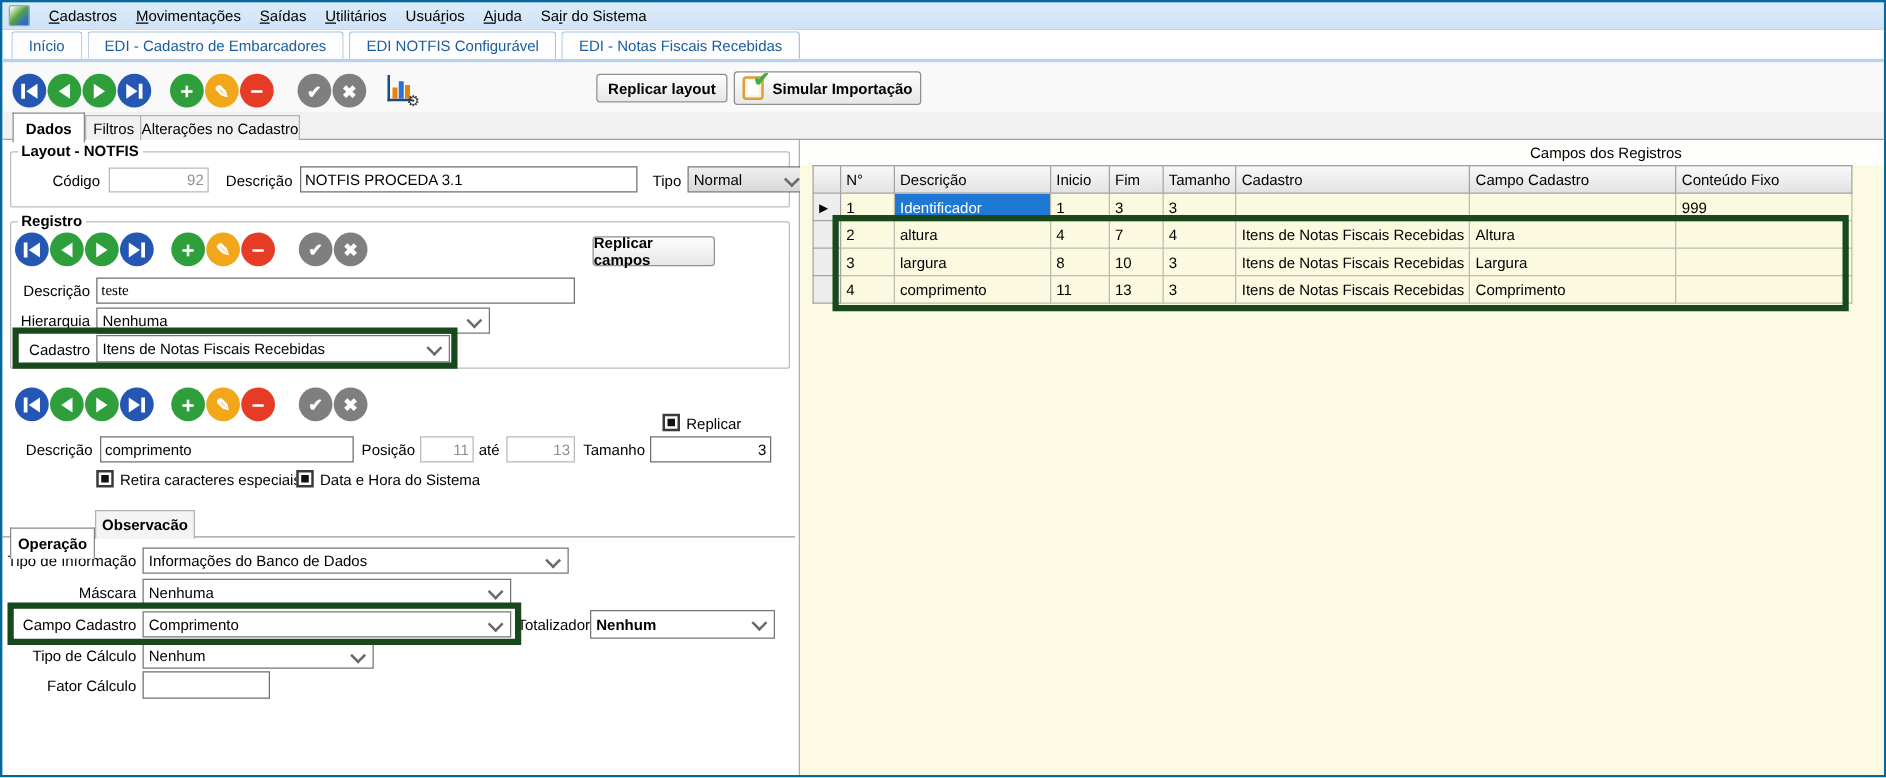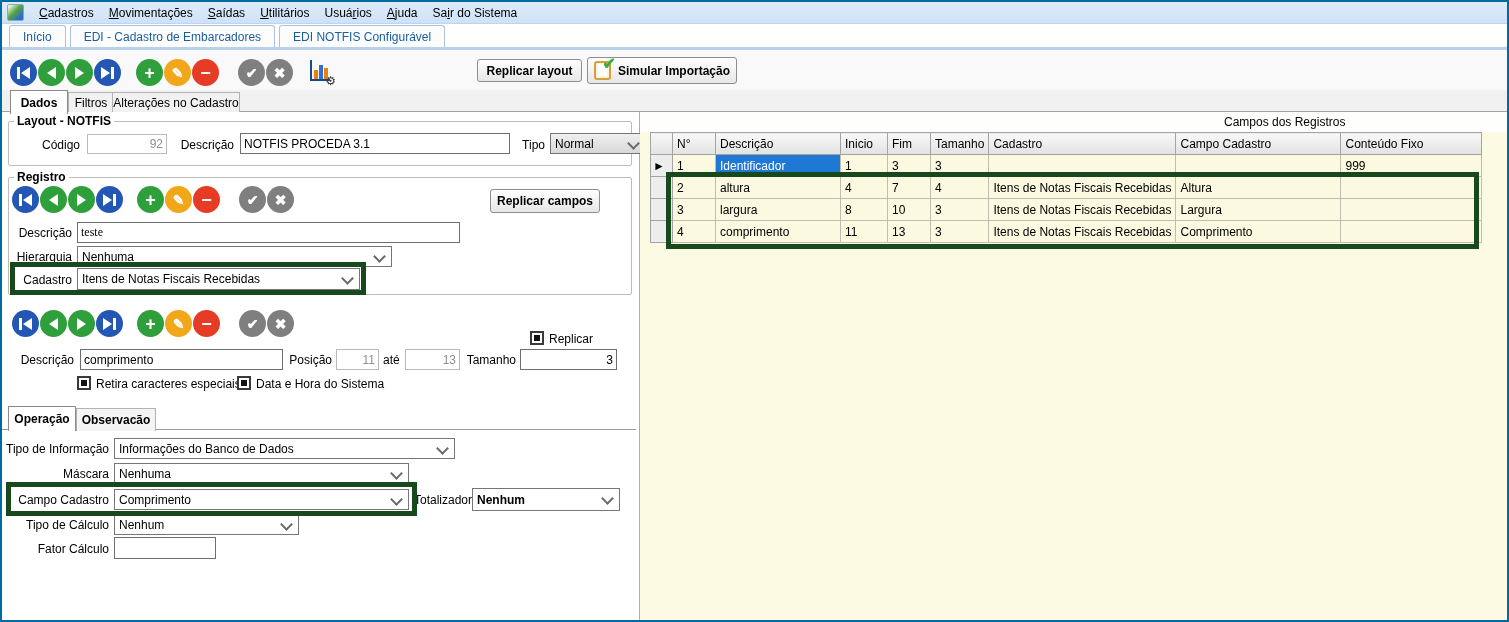--- a/index.html
+++ b/index.html
@@ -87,20 +87,23 @@
   <div class="tabbar">
     <div class="tab">
         <span>Início</span>
       </div>
     <div class="tab">
         <span>EDI - Cadastro de Embarcadores</span>
       </div>
     <div class="tab">
         <span>EDI NOTFIS Configurável</span>
       </div>
+    <div class="tab">
+        <span>EDI - Notas Fiscais Recebidas</span>
+      </div>
   </div>
 
   <div class="toolbar">
     <div class="circle c-blue" style="left:8px">
         <span class="iconrow">
           <span class="vbar"></span>
           <span class="tri-l"></span>
         </span>
       </div>
     <div class="circle c-green" style="left:36px">
@@ -206,21 +209,21 @@
     </div>
   <div class="circle c-red" style="left:191px;top:184px">
       <span class="glyph big">−</span>
     </div>
   <div class="circle c-gray" style="left:237px;top:184px">
       <span class="glyph">✔</span>
     </div>
   <div class="circle c-gray" style="left:265px;top:184px">
       <span class="glyph">✖</span>
     </div>
-  <div class="btn" style="left:488px;top:187px;width:110px;height:24px">
+  <div class="btn" style="left:472px;top:187px;width:98px;height:24px">
       <span>Replicar campos</span>
     </div>
   <span class="lbl r" style="left:0px;top:224px;width:70px">Descrição</span>
   <input class="txt" style="left: 75px; top: 220px; width: 383px; height: 21px; font-family: Liberation Serif, serif;" value="teste">
   <span class="lbl r" style="left:0px;top:248px;width:70px">Hierarquia</span>
   <div class="combo" style="left:75px;top:244px;width:315px;height:21px">
       <span>Nenhuma</span>
       <span class="chev"></span>
     </div>
   <span class="lbl r" style="left:0px;top:271px;width:70px">Cadastro</span>
@@ -278,21 +281,21 @@
   <div class="cb" style="left:75px;top:374px">
       <span class="cb-in"></span>
     </div>
   <span class="lbl" style="left:94px;top:375px">Retira caracteres especiais</span>
   <div class="cb" style="left:235px;top:374px">
       <span class="cb-in"></span>
     </div>
   <span class="lbl" style="left:254px;top:375px">Data e Hora do Sistema</span>
 
   <div class="abs" style="left:0;top:427px;width:634px;height:1px;background:#9a9a9a"></div>
-  <div class="stab active" style="left:6px;top:404px;width:66px;height:24px">
+  <div class="stab active" style="left:6px;top:420px;width:66px;height:24px">
       <span class="lbl b" style="position:static">Operação</span>
     </div>
   <div class="stab" style="left:74px;top:406px;width:78px;height:22px;background:#f4f4f4">
       <span class="lbl b" style="position:static">Observacão</span>
     </div>
 
   <span class="lbl r" style="left:0px;top:440px;width:107px">Tipo de Informação</span>
   <div class="combo" style="left:112px;top:436px;width:341px;height:21px">
       <span>Informações do Banco de Dados</span>
       <span class="chev"></span>

